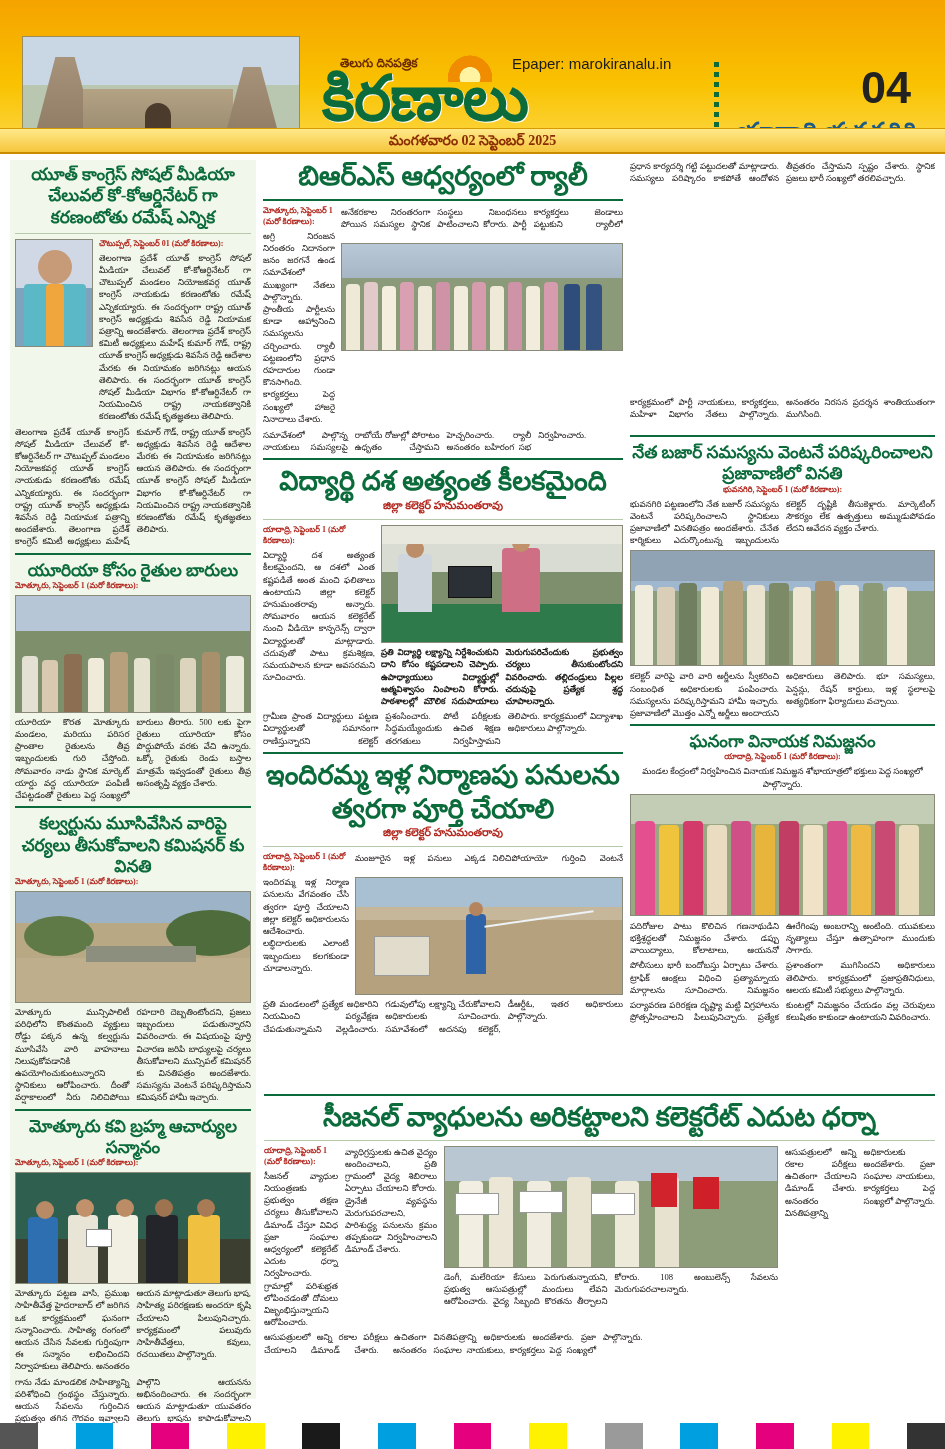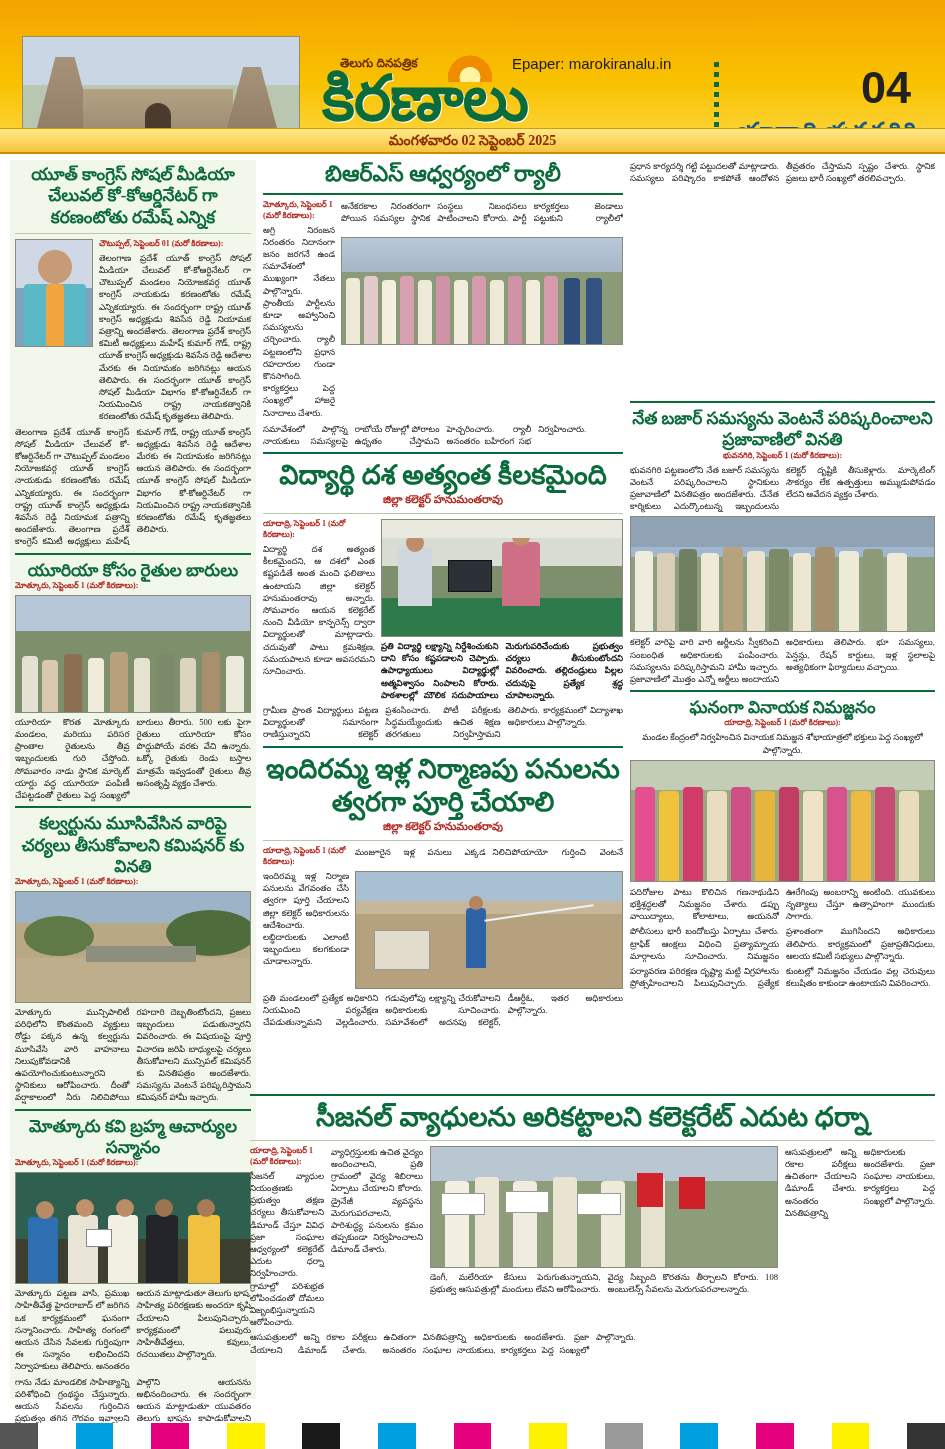--- a/index.html
+++ b/index.html
@@ -123,21 +123,21 @@
   .col-mid  { width: 360px; flex: none; }
   .col-right{ width: 305px; flex: none; }
 
   .hl {
     font-family: "Liberation Serif", serif;
     color: #0b6b3a; font-weight: bold;
     line-height: 1.25;
   }
   .hl-md { font-size: 17px; font-family: Liberation Serif, serif; }
   .hl-lg { font-size: 27px; }
-  .hl-xl { font-size: 22px; }
+  .hl-xl { font-size: 27px; }
   .center { text-align:center; }
 
   .body-text {
     font-family: "Liberation Serif", serif;
     font-size: 8.6px;
     line-height: 1.42;
     color: #15130f;
     text-align: justify;
   }
   .byline {
@@ -352,20 +352,21 @@
             <div style="position:absolute;left:128px;top:40px;width:110px;height:2px;background:#eef3f7;transform:rotate(-8deg);"></div>
           </div>
         </div>
       </div>
       <div class="body-text cols3" style="margin-top:3px;">ప్రతి మండలంలో ప్రత్యేక అధికారిని నియమించి పర్యవేక్షణ చేపడుతున్నామని వెల్లడించారు. గడువులోపు లక్ష్యాన్ని చేరుకోవాలని అధికారులకు సూచించారు. సమావేశంలో అదనపు కలెక్టర్, డీఆర్డీఓ, ఇతర అధికారులు పాల్గొన్నారు.</div>
     </div>
 
     <div class="col-right">
 
       <div class="body-text cols2" style="height:236px;overflow:hidden;">ప్రధాన కార్యదర్శి గట్టి పట్టుదలతో మాట్లాడారు. సమస్యలు పరిష్కారం కాకపోతే ఆందోళన తీవ్రతరం చేస్తామని స్పష్టం చేశారు. స్థానిక ప్రజలు భారీ సంఖ్యలో తరలివచ్చారు.</div>
+      <div class="body-text cols2" style="height:34px;overflow:hidden;">కార్యక్రమంలో పార్టీ నాయకులు, కార్యకర్తలు, మహిళా విభాగం నేతలు పాల్గొన్నారు. అనంతరం నిరసన ప్రదర్శన శాంతియుతంగా ముగిసింది.</div>
 
       <div class="rule-dark"></div>
       <div class="hl hl-md center" style="color:#0b6b3a;">నేత బజార్ సమస్యను వెంటనే పరిష్కరించాలని ప్రజావాణిలో వినతి</div>
       <div class="byline center">భువనగిరి, సెప్టెంబర్ 1 (మరో కిరణాలు):</div>
       <div class="body-text cols2">భువనగిరి పట్టణంలోని నేత బజార్ సమస్యను వెంటనే పరిష్కరించాలని స్థానికులు ప్రజావాణిలో వినతిపత్రం అందజేశారు. చేనేత కార్మికులు ఎదుర్కొంటున్న ఇబ్బందులను కలెక్టర్ దృష్టికి తీసుకెళ్లారు. మార్కెటింగ్ సౌకర్యం లేక ఉత్పత్తులు అమ్ముడుపోవడం లేదని ఆవేదన వ్యక్తం చేశారు.</div>
       <div class="photo ph-people" style="height:116px;margin:4px 0;">
         <div style="position:absolute;left:0;top:0;width:100%;height:30px;background:#8fa3b5;"></div>
         <div class="fig" style="left:4px;top:34px;width:18px;height:80px;background:#f0ecdd;"></div>
         <div class="fig" style="left:26px;top:36px;width:18px;height:78px;background:#d9cfb8;"></div>
         <div class="fig" style="left:48px;top:32px;width:18px;height:82px;background:#6f7f5f;"></div>
@@ -398,21 +399,21 @@
         <div class="fig" style="left:220px;top:30px;width:20px;height:92px;background:#eeba44;"></div>
         <div class="fig" style="left:244px;top:26px;width:20px;height:96px;background:#c94a72;"></div>
         <div class="fig" style="left:268px;top:30px;width:20px;height:92px;background:#e8dcbd;"></div>
       </div>
       <div class="body-text cols2">పదిరోజుల పాటు కొలిచిన గణనాథుడిని భక్తిశ్రద్ధలతో నిమజ్జనం చేశారు. డప్పు వాయిద్యాలు, కోలాటాలు, ఆయననో ఊరేగింపు అంబరాన్ని అంటింది. యువకులు నృత్యాలు చేస్తూ ఉత్సాహంగా ముందుకు సాగారు.</div>
       <div class="body-text cols2" style="margin-top:3px;">పోలీసులు భారీ బందోబస్తు ఏర్పాటు చేశారు. ట్రాఫిక్ ఆంక్షలు విధించి ప్రత్యామ్నాయ మార్గాలను సూచించారు. నిమజ్జనం ప్రశాంతంగా ముగిసిందని అధికారులు తెలిపారు. కార్యక్రమంలో ప్రజాప్రతినిధులు, ఆలయ కమిటీ సభ్యులు పాల్గొన్నారు.</div>
       <div class="body-text cols2" style="margin-top:3px;">పర్యావరణ పరిరక్షణ దృష్ట్యా మట్టి విగ్రహాలను ప్రోత్సహించాలని పిలుపునిచ్చారు. ప్రత్యేక కుంటల్లో నిమజ్జనం చేయడం వల్ల చెరువులు కలుషితం కాకుండా ఉంటాయని వివరించారు.</div>
     </div>
   </div>
 
-  <div style="position:absolute;left:250px;right:10px;bottom:30px;height:330px;">
+  <div style="position:absolute;left:264px;right:10px;bottom:30px;height:330px;">
     <div class="rule-dark"></div>
     <div class="hl hl-lg center" style="color:#0b6b3a;">సీజనల్ వ్యాధులను అరికట్టాలని కలెక్టరేట్ ఎదుట ధర్నా</div>
     <div class="rule"></div>
     <div style="display:flex;gap:7px;">
       <div style="width:74px;flex:none;">
         <div class="byline">యాదాద్రి, సెప్టెంబర్ 1 (మరో కిరణాలు):</div>
         <div class="body-text">సీజనల్ వ్యాధుల నియంత్రణకు ప్రభుత్వం తక్షణ చర్యలు తీసుకోవాలని డిమాండ్ చేస్తూ వివిధ ప్రజా సంఘాల ఆధ్వర్యంలో కలెక్టరేట్ ఎదుట ధర్నా నిర్వహించారు. గ్రామాల్లో పరిశుభ్రత లోపించడంతో దోమలు విజృంభిస్తున్నాయని ఆరోపించారు.</div>
       </div>
       <div style="width:92px;flex:none;">
         <div class="body-text">వ్యాధిగ్రస్తులకు ఉచిత వైద్యం అందించాలని, ప్రతి గ్రామంలో వైద్య శిబిరాలు ఏర్పాటు చేయాలని కోరారు. డ్రైనేజీ వ్యవస్థను మెరుగుపరచాలని, పారిశుద్ధ్య పనులను క్రమం తప్పకుండా నిర్వహించాలని డిమాండ్ చేశారు.</div>

